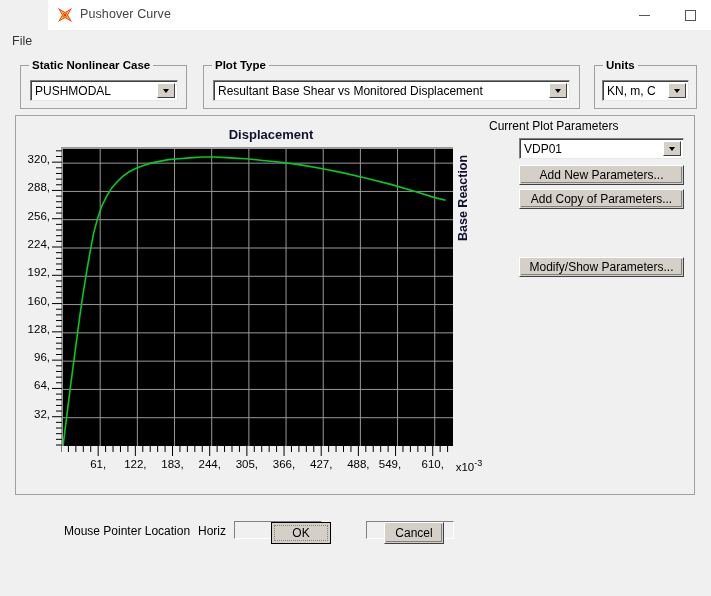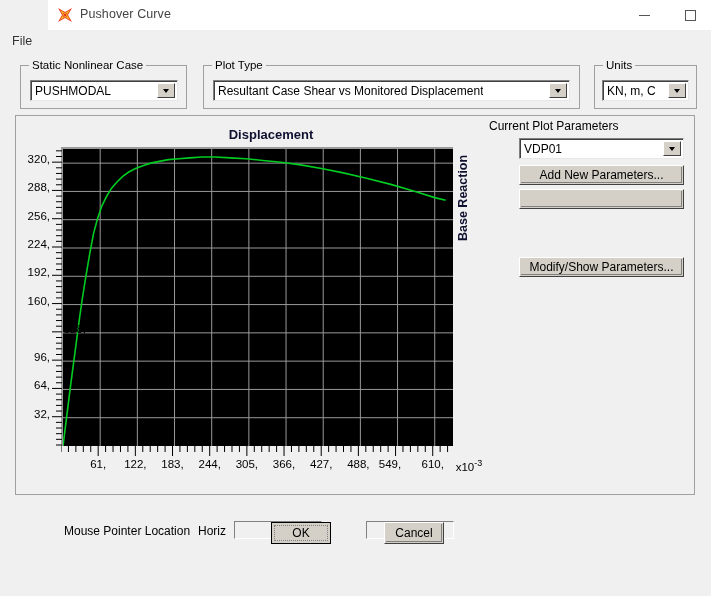--- a/index.html
+++ b/index.html
@@ -39,21 +39,21 @@
     background:#f0f0f0;
   }
   #menu-file{
     position:absolute;left:8px;top:3px;
     font-size:12.5px;color:#333;padding:1px 4px;
   }
   
   .group{position:absolute;border:1px solid #a0a0a0;background:transparent;}
   .group-title{
     position:absolute;top:-7px;left:8px;background:#f0f0f0;
-    padding:0 3px;font-size:11.5px;color:#000;white-space:nowrap;
+    padding:0 3px;font-size:11.5px;color:#000;white-space:nowrap;font-weight:bold;
   }
   
   .combo{
     position:absolute;background:#fff;
     border-top:1px solid #808080;border-left:1px solid #808080;
     border-right:1px solid #e8e8e8;border-bottom:1px solid #e8e8e8;
     box-shadow:inset 1px 1px 0 #404040;
     box-sizing:border-box;
   }
   .combo .cval{
@@ -172,21 +172,21 @@
     <span class="cval">PUSHMODAL</span>
     <span class="arrowbox">
         <i class="tri-down"></i>
       </span>
   </div>
 </div>
 
 <div class="group" style="left:203px;top:65px;width:375px;height:42px;">
   <span class="group-title">Plot Type</span>
   <div class="combo" style="left:9px;top:14px;width:357px;height:21px;">
-    <span class="cval">Resultant Case Shear vs Monitored Displacement</span>
+    <span class="cval">Resultant Base Shear vs Monitored Displacement</span>
     <span class="arrowbox">
         <i class="tri-down"></i>
       </span>
   </div>
 </div>
 
 <div class="group" style="left:594px;top:65px;width:101px;height:42px;">
   <span class="group-title">Units</span>
   <div class="combo" style="left:7px;top:14px;width:87px;height:21px;">
     <span class="cval">KN, m, C</span>
@@ -224,21 +224,21 @@
         <line x1="0" x2="390" y1="42.428571428571445" y2="42.428571428571445" stroke="#999999" stroke-width="1"></line>
         <line x1="0" x2="390" y1="14.142857142857167" y2="14.142857142857167" stroke="#999999" stroke-width="1"></line>
         <polyline points="0.00,297.00 2.44,277.55 4.88,258.11 7.31,238.66 10.36,215.68 13.41,192.70 16.45,169.71 19.50,148.50 23.16,125.52 26.81,104.30 30.47,84.86 34.73,68.95 39.00,56.57 43.88,46.85 48.75,38.89 54.23,32.71 59.72,27.40 65.81,22.98 72.52,19.45 79.83,16.79 87.75,14.14 96.28,12.38 105.42,10.61 115.78,9.72 126.75,8.84 138.94,7.96 152.34,7.96 166.97,8.84 182.81,9.72 199.87,11.49 218.16,13.26 237.66,15.91 258.38,19.45 280.31,23.87 303.47,29.17 327.84,35.36 352.22,42.43 371.72,48.62 382.69,51.27" fill="none" stroke="#00cc22" stroke-width="1.6"></polyline>
       </svg>
   </div>
 
   <div id="yaxis-labels">
       <div class="ylab" style="right: 644px; top: 291.714px;">32,</div>
       <div class="ylab" style="right: 644px; top: 263.429px;">64,</div>
       <div class="ylab" style="right: 644px; top: 235.143px;">96,</div>
-      <div class="ylab" style="right: 608px; top: 206.857px; text-align: right;">128,</div>
+      <div class="ylab" style="right: 644px; top: 206.857px; text-align: right;">128,</div>
       <div class="ylab" style="right: 644px; top: 178.571px;">160,</div>
       <div class="ylab" style="right: 644px; top: 150.286px;">192,</div>
       <div class="ylab" style="right: 644px; top: 122px;">224,</div>
       <div class="ylab" style="right: 644px; top: 93.7143px;">256,</div>
       <div class="ylab" style="right: 644px; top: 65.4286px;">288,</div>
       <div class="ylab" style="right: 644px; top: 37.1429px;">320,</div>
     </div>
   <div id="xaxis-labels">
       <div class="xlab" style="left: 57.1719px; top: 342px; width: 50px;">61,</div>
       <div class="xlab" style="left: 94.3438px; top: 342px; width: 50px;">122,</div>
@@ -381,20 +381,21 @@
     <span class="arrowbox">
         <i class="tri-down"></i>
       </span>
   </div>
   <div class="btn95" style="left:503px;top:49px;width:165px;height:20px;">
     <span class="inner"></span>
     <span>Add New Parameters...</span>
   </div>
   <div class="btn95" style="left:503px;top:73px;width:165px;height:20px;">
     <span class="inner"></span>
+    <span>Add Copy of Parameters...</span>
   </div>
   <div class="btn95" style="left:503px;top:97px;width:165px;height:20px;margin-top:44px;">
     <span class="inner"></span>
     <span>Modify/Show Parameters...</span>
   </div>
 </div>
 
 <div class="btn95 focused" style="left:271px;top:522px;width:60px;height:22px;">
   <span class="inner2"></span>
   <span>OK</span>

